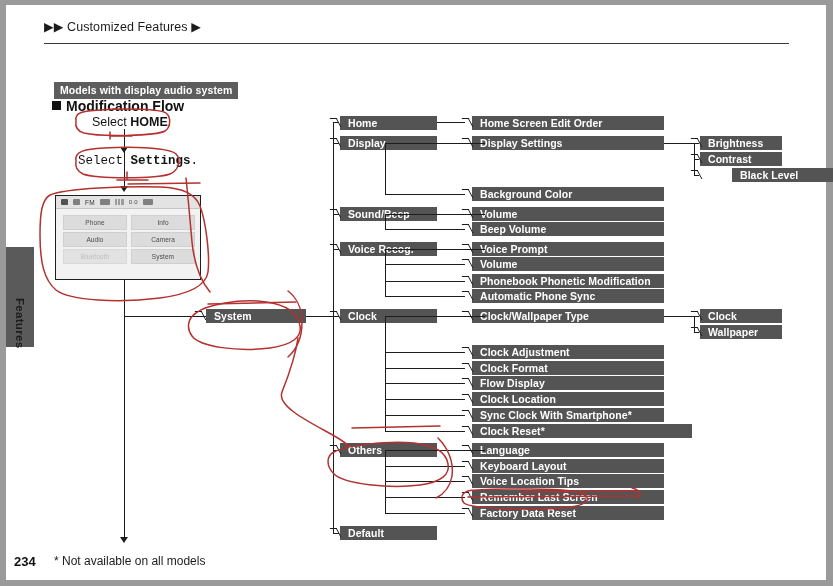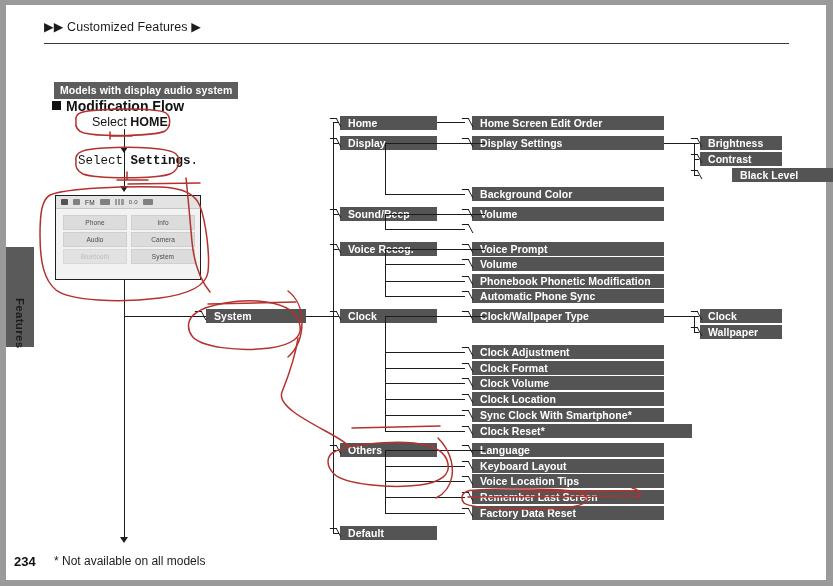--- a/index.html
+++ b/index.html
@@ -312,28 +312,29 @@
   <div class="node" style="left:340px; top:207px; width:97px;">Sound/Beep</div>
   <div class="node" style="left:340px; top:242px; width:97px;">Voice Recog.</div>
   <div class="node" style="left:340px; top:309px; width:97px;">Clock</div>
   <div class="node" style="left:340px; top:443px; width:97px;">Others</div>
   <div class="node" style="left:340px; top:526px; width:97px;">Default</div>
 
   <div class="node" style="left:472px; top:116px; width:192px;">Home Screen Edit Order</div>
   <div class="node" style="left:472px; top:136px; width:192px;">Display Settings</div>
   <div class="node" style="left:472px; top:187px; width:192px;">Background Color</div>
   <div class="node" style="left:472px; top:207px; width:192px;">Volume</div>
+  <div class="node" style="left:472px; top:222px; width:192px;">Beep Volume</div>
   <div class="node" style="left:472px; top:242px; width:192px;">Voice Prompt</div>
   <div class="node" style="left:472px; top:257px; width:192px;">Volume</div>
   <div class="node" style="left:472px; top:274px; width:192px;">Phonebook Phonetic Modification</div>
   <div class="node" style="left:472px; top:289px; width:192px;">Automatic Phone Sync</div>
   <div class="node" style="left:472px; top:309px; width:192px;">Clock/Wallpaper Type</div>
   <div class="node" style="left:472px; top:345px; width:192px;">Clock Adjustment</div>
   <div class="node" style="left:472px; top:361px; width:192px;">Clock Format</div>
-  <div class="node" style="left:472px; top:376px; width:192px;">Clock Volume</div>
+  <div class="node" style="left:472px; top:376px; width:192px;">Flow Display</div>
   <div class="node" style="left:472px; top:408px; width:192px;">Sync Clock With Smartphone*</div>
   <div class="node" style="left:472px; top:392px; width:192px;">Clock Location</div>
   <div class="node" style="left:472px; top:424px; width:220px;">Clock Reset*</div>
   <div class="node" style="left:472px; top:443px; width:192px;">Language</div>
   <div class="node" style="left:472px; top:459px; width:192px;">Keyboard Layout</div>
   <div class="node" style="left:472px; top:474px; width:192px;">Voice Location Tips</div>
   <div class="node" style="left:472px; top:490px; width:192px;">Remember Last Screen</div>
   <div class="node" style="left:472px; top:506px; width:192px;">Factory Data Reset</div>
 
   <div class="node" style="left:700px; top:136px; width:82px;">Brightness</div>

